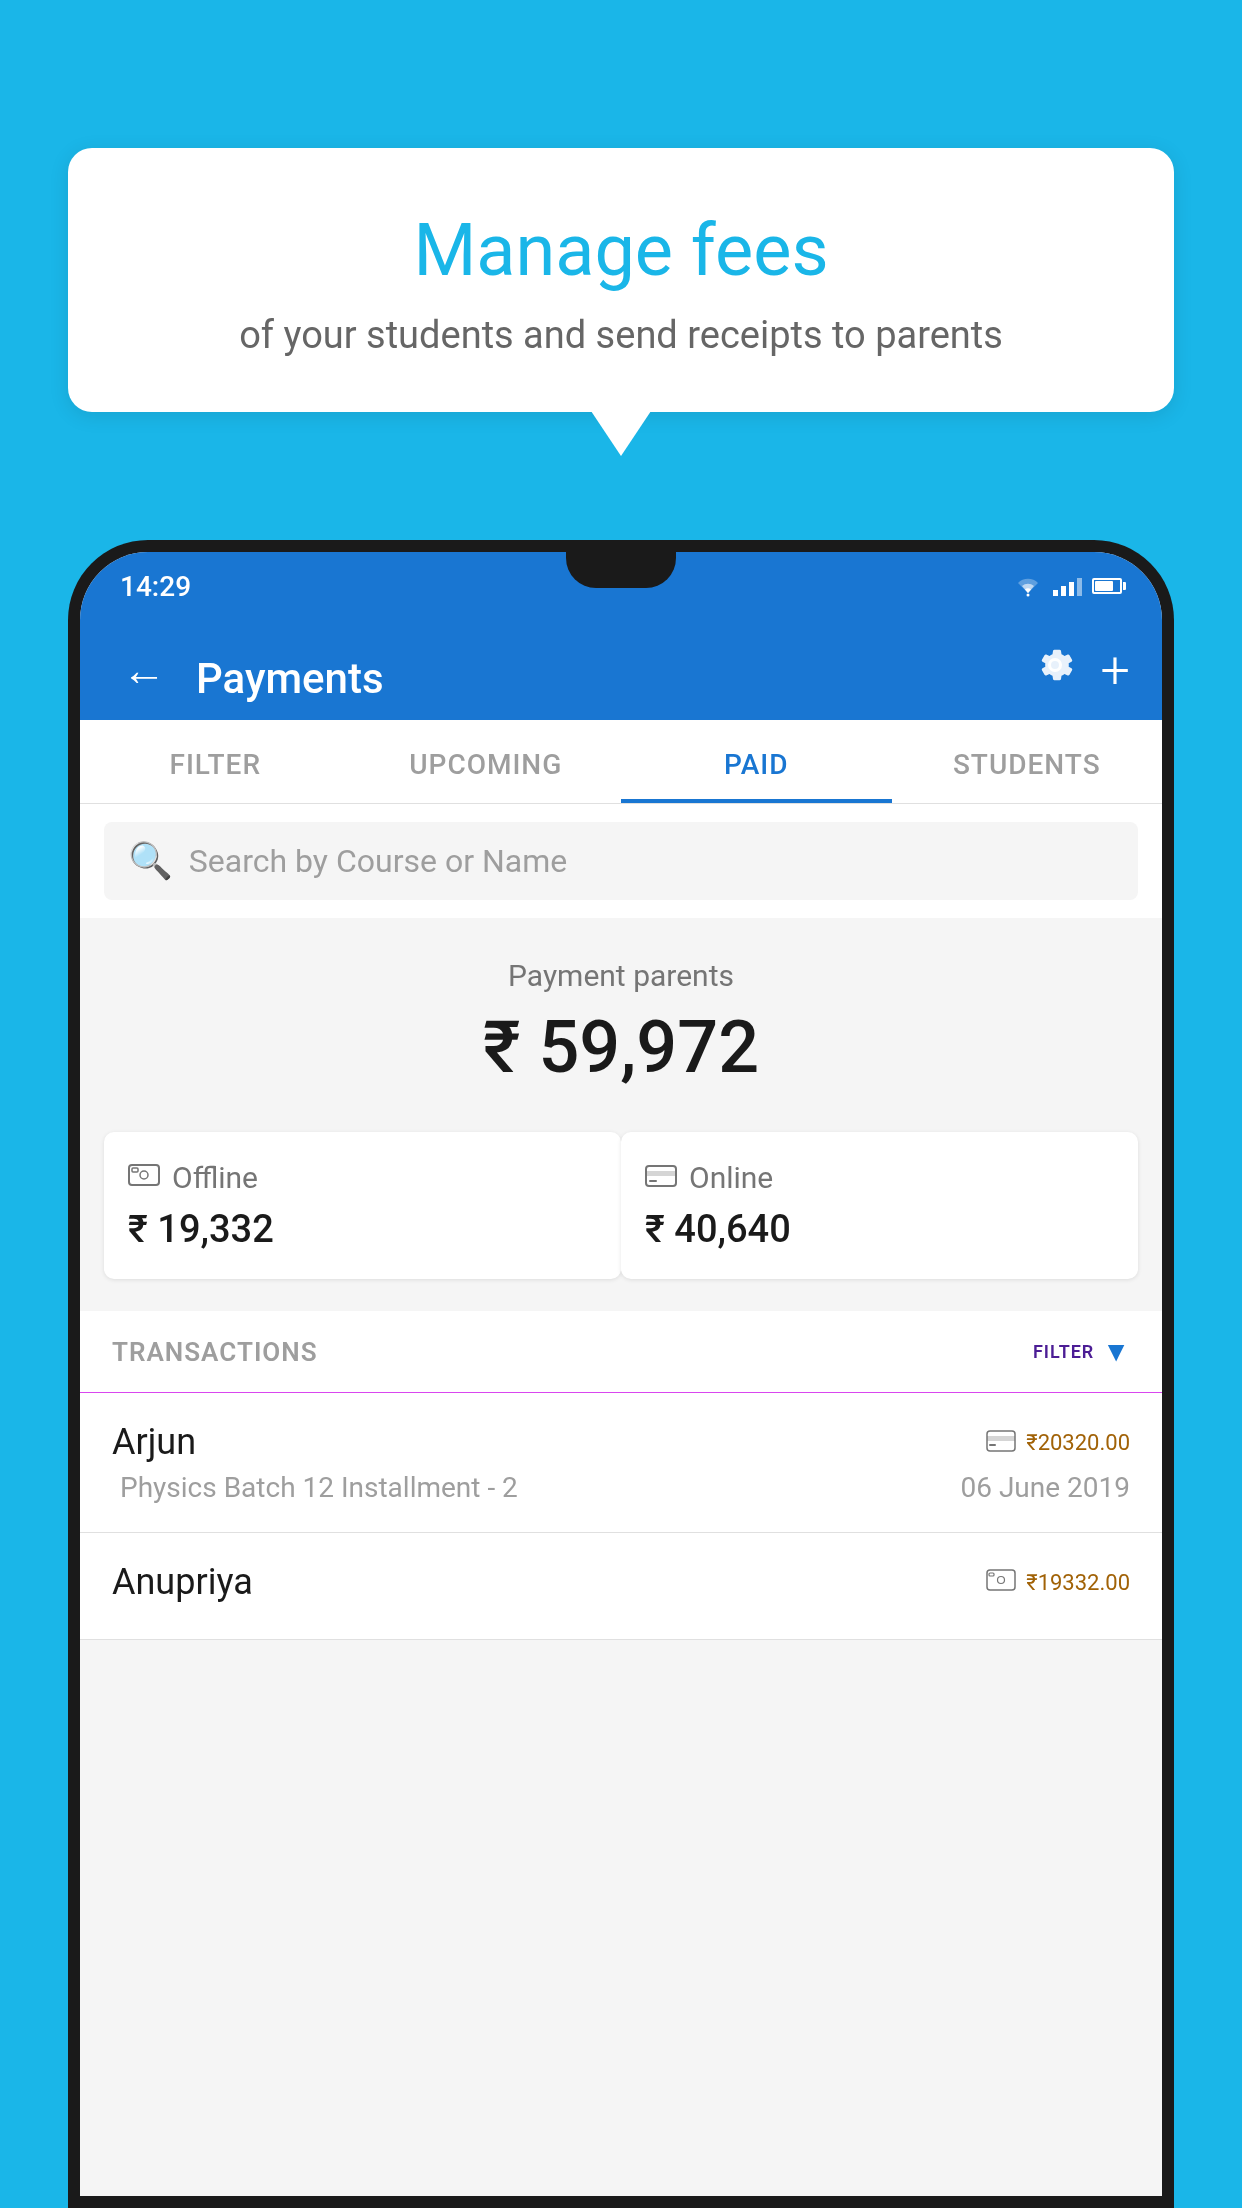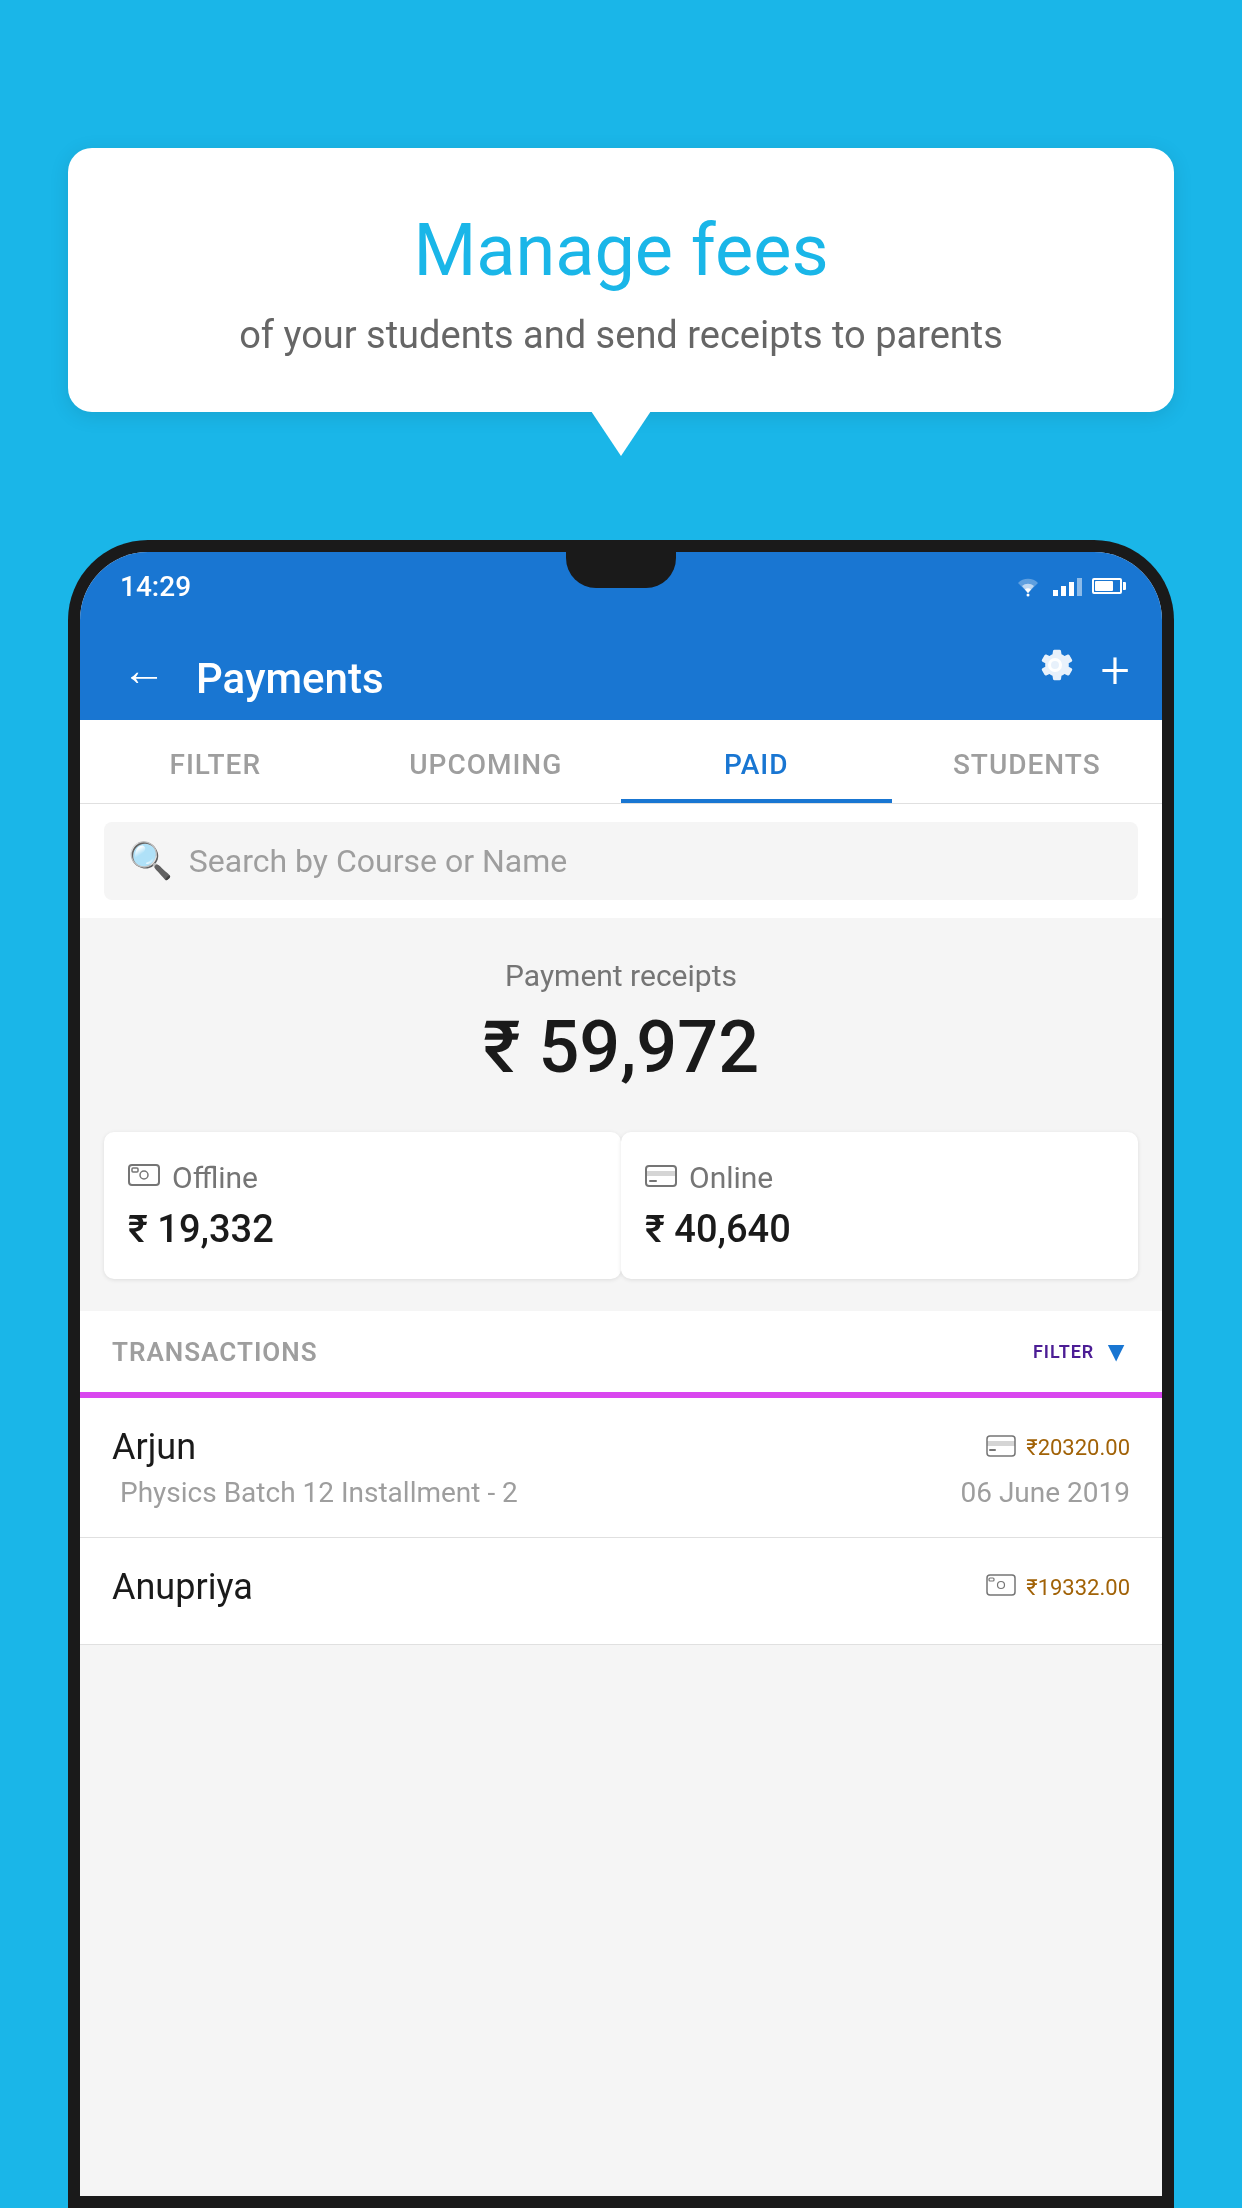--- a/index.html
+++ b/index.html
@@ -237,21 +237,21 @@
       font-weight: 500;
     }
 
     
     .transactions-header {
       background: white;
       display: flex;
       justify-content: space-between;
       align-items: center;
       padding: 24px 32px;
-      border-bottom: 6px solid #d946ef;
+      border-bottom: 1px solid #d946ef;
     }
     .transactions-label {
       font-size: 26px;
       color: #9e9e9e;
       font-weight: 600;
       letter-spacing: 1px;
     }
     .filter-btn {
       display: flex;
       align-items: center;
@@ -414,21 +414,21 @@
     </div>
 
     <div class="search-container">
       <div class="search-input-wrapper">
         <span class="search-icon-el">🔍</span>
         <span class="search-placeholder">Search by Course or Name</span>
       </div>
     </div>
 
     <div class="payment-summary">
-      <div class="payment-label">Payment receipts</div>
+      <div class="payment-label">Payment parents</div>
       <div class="payment-amount">₹ 59,972</div>
     </div>
 
     <div class="payment-cards">
       <div class="payment-card">
         <div class="card-header">
           <span class="card-icon">
             
             <svg width="32" height="26" viewBox="0 0 32 26" fill="none">
               <rect x="1" y="3" width="30" height="20" rx="3" stroke="#757575" stroke-width="2" fill="none"></rect>

